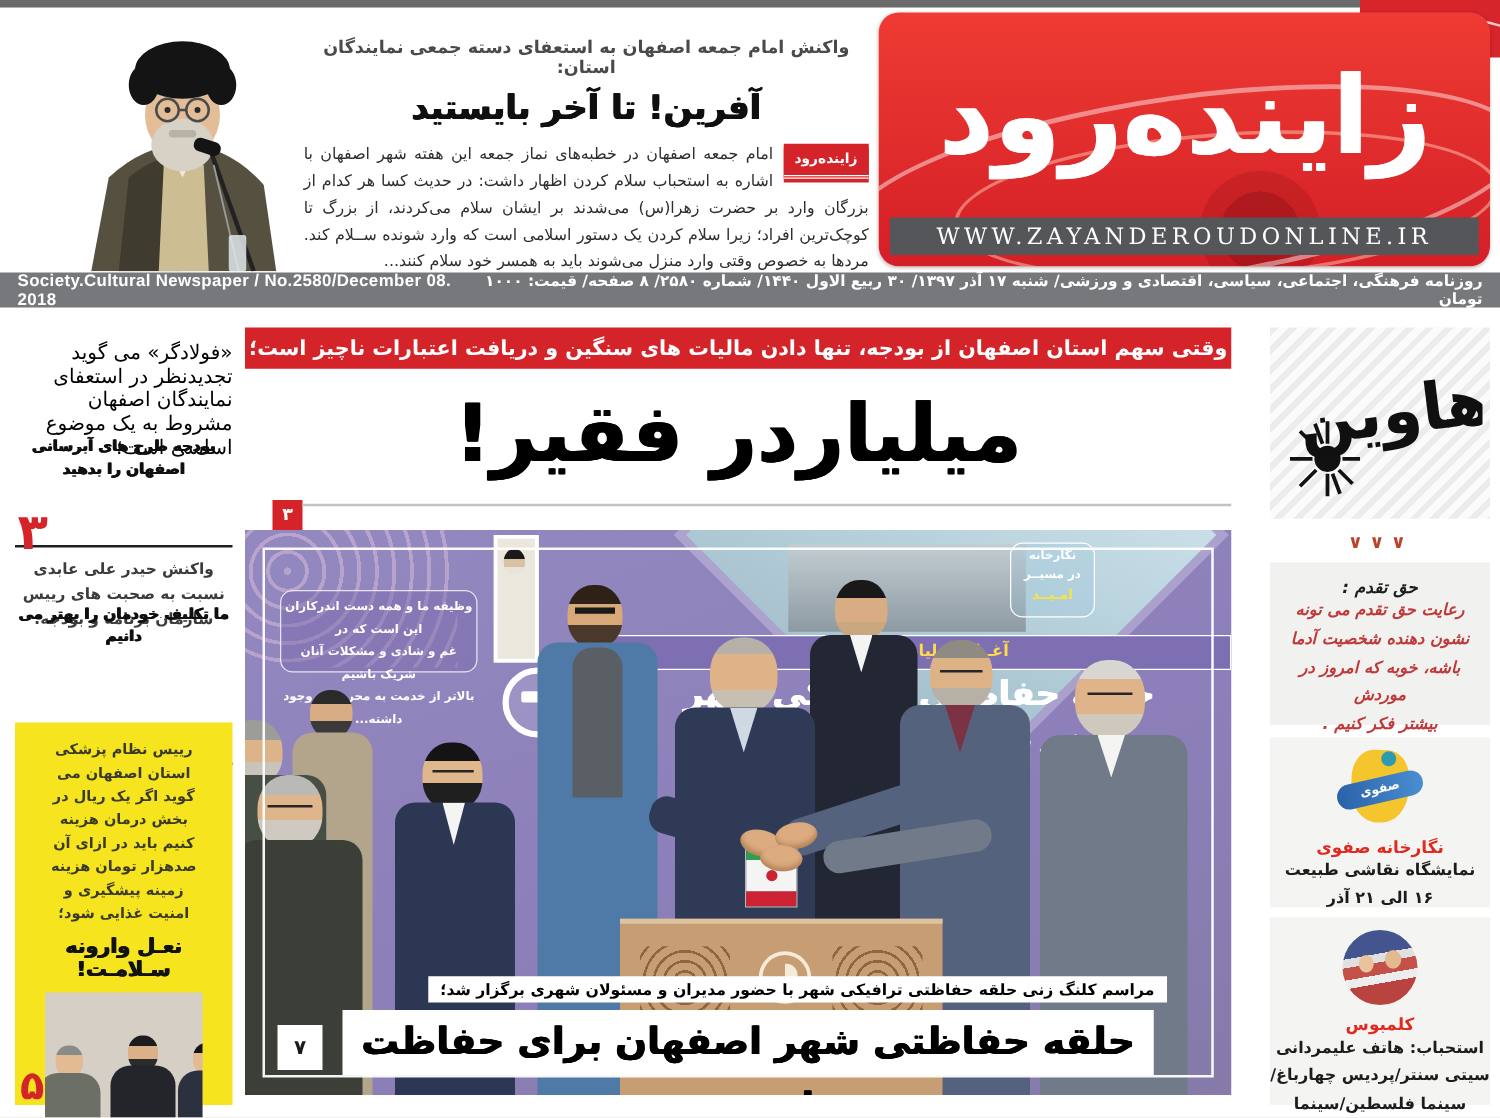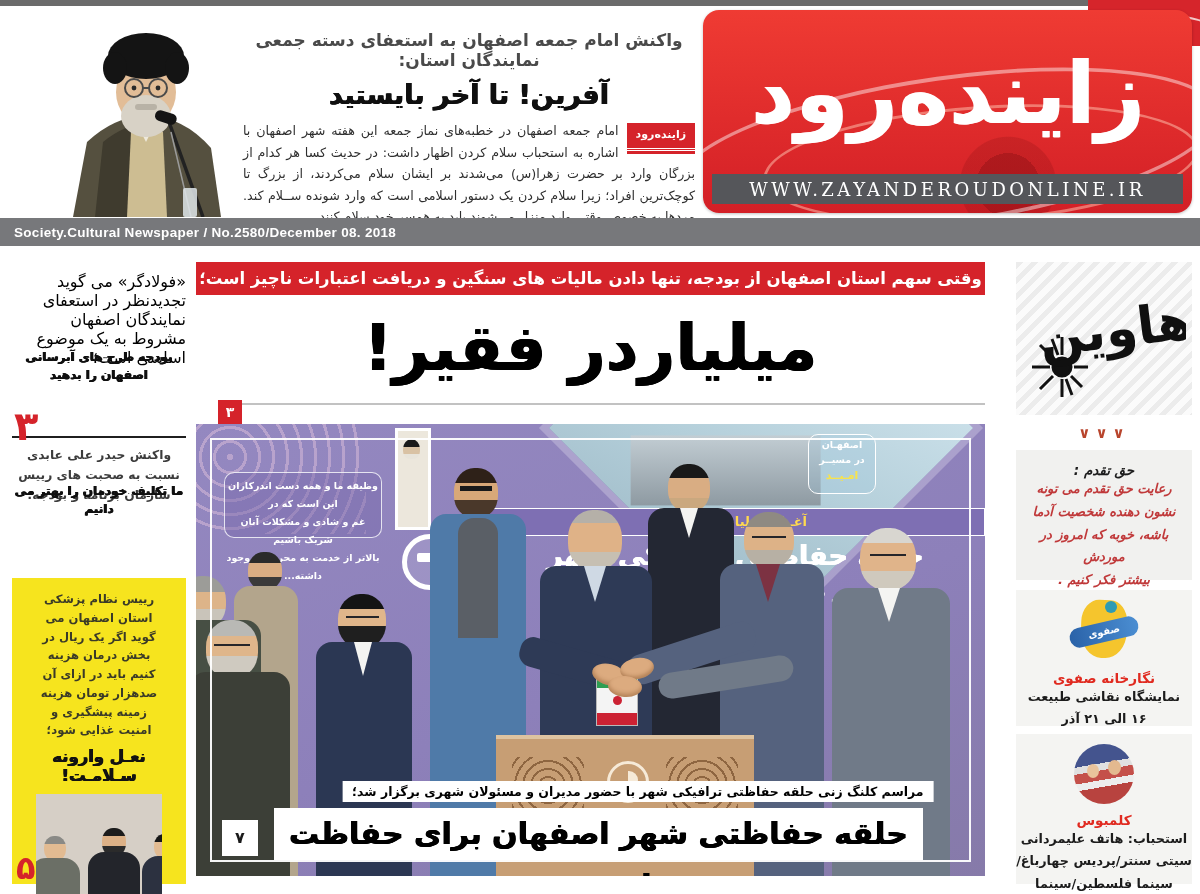--- a/index.html
+++ b/index.html
@@ -27,21 +27,21 @@
   .logo-text{position:absolute;left:0;top:8px;width:100%;height:150px;line-height:150px;text-align:center;
              color:#fff;font-size:86px;font-weight:700;direction:rtl;text-shadow:1px 0 0 #fff;}
   .web-bar{position:absolute;left:9px;right:9px;bottom:9px;height:30px;background:#55565a;color:#fff;
            font-family:"DejaVu Serif",serif;font-size:18px;letter-spacing:3.5px;text-align:center;line-height:31px;}
 
   
   .cleric{left:55px;top:20px;width:182px;height:197px;}
 
   
   .top-article{left:243px;top:30px;width:452px;}
-  .ta-kicker{font-size:17px;font-weight:700;color:#4a4a4a;text-align:center;}
+  .ta-kicker{font-size:14px;font-weight:700;color:#4a4a4a;text-align:center;}
   .ta-headline{font-size:27px;color:#0f0f0f;text-align:center;margin-top:9px;}
   .ta-body{margin-top:10px;font-size:12.7px;color:#2e2e2e;line-height:1.7;text-align:justify;}
   .agency-badge{float:right;background:#d5232a;color:#fff;font-size:11px;font-weight:700;padding:3px 9px;
                 margin:3px 0 3px 8px;border-bottom:3px double #fff;box-shadow:0 3px 0 #d5232a;}
   .ta-pageref{margin-top:4px;text-align:left;color:#d5232a;font-size:15px;font-weight:900;}
 
   
   .date-bar{left:0;top:218px;width:1200px;height:28px;background:#77787b;display:flex;align-items:center;
             justify-content:space-between;box-sizing:border-box;padding:0 14px;z-index:3;}
   .date-en{font-family:"Liberation Sans",sans-serif;font-size:13.5px;color:#fff;font-weight:700;letter-spacing:.3px;}
@@ -195,20 +195,21 @@
     <div class="ta-kicker">واکنش امام جمعه اصفهان به استعفای دسته جمعی نمایندگان استان:</div>
     <div class="ta-headline heavy">آفرین! تا آخر بایستید</div>
     <div class="ta-body">
       <span class="agency-badge">زاینده‌رود</span><span>امام جمعه اصفهان در خطبه‌های نماز جمعه این هفته شهر اصفهان با اشاره به استحباب سلام کردن اظهار داشت: در حدیث کسا هر کدام از بزرگان وارد بر حضرت زهرا(س) می‌شدند بر ایشان سلام می‌کردند، از بزرگ تا کوچک‌ترین افراد؛ زیرا سلام کردن یک دستور اسلامی است که وارد شونده ســلام کند. مردها به خصوص وقتی وارد منزل می‌شوند باید به همسر خود سلام کنند...</span>
     </div>
     <div class="ta-pageref">صفحه ۷</div>
   </div>
 
   <div class="abs date-bar">
     <span class="date-en">Society.Cultural Newspaper / No.2580/December 08. 2018</span>
+    <span class="date-fa">روزنامه فرهنگی، اجتماعی، سیاسی، اقتصادی و ورزشی/ شنبه ۱۷ آذر ۱۳۹۷/ ۳۰ ربیع الاول ۱۴۴۰/ شماره ۲۵۸۰/ ۸ صفحه/ قیمت: ۱۰۰۰ تومان</span>
   </div>
 
   <div class="abs lc rtl" style="top:272px;">«فولادگر» می گوید تجدیدنظر در استعفای نمایندگان اصفهان مشروط به یک موضوع اساسی است؛</div>
   <div class="abs lc rtl lc-headline heavy" style="top:348px;">بودجه طرح های آبرسانی اصفهان را بدهید</div>
   <div class="abs lc numrule" style="top:392px;">
     <span class="bignum">۳</span>
   </div>
 
   <div class="abs lc rtl lc-kicker" style="top:446px;">واکنش حیدر علی عابدی نسبت به صحبت های رییس سازمان برنامه و بودجه:</div>
   <div class="abs lc rtl lc-headline heavy" style="top:482px;">ما تکلیف خودمان را بهتر می دانیم</div>
@@ -254,21 +255,21 @@
     </div>
     <div class="poster">
         <div class="ph"></div>
       </div>
     <div class="speech rtl">
       <div>وظیفه ما و همه دست اندرکاران این است که در</div>
       <div>غم و شادی و مشکلات آنان شریک باشیم</div>
       <div>بالاتر از خدمت به محرومین وجود داشته...</div>
     </div>
     <div class="diamond-label rtl">
-      <div>اصفهـان</div>
+      <div>نگارخانه</div>
       <div>در مسیــر</div>
       <div class="hope">امـیــد</div>
     </div>
     <div class="band-kicker rtl">آغــاز عملیات اجرایــی</div>
     <div class="band-line1 heavy rtl">حلقه حفاظتی ترافیکی شهر</div>
     <div class="band-line2 rtl">زیر همسطح بزرگراه شـ...</div>
     <div class="ringlogo">
         <i></i>
       </div>
 

